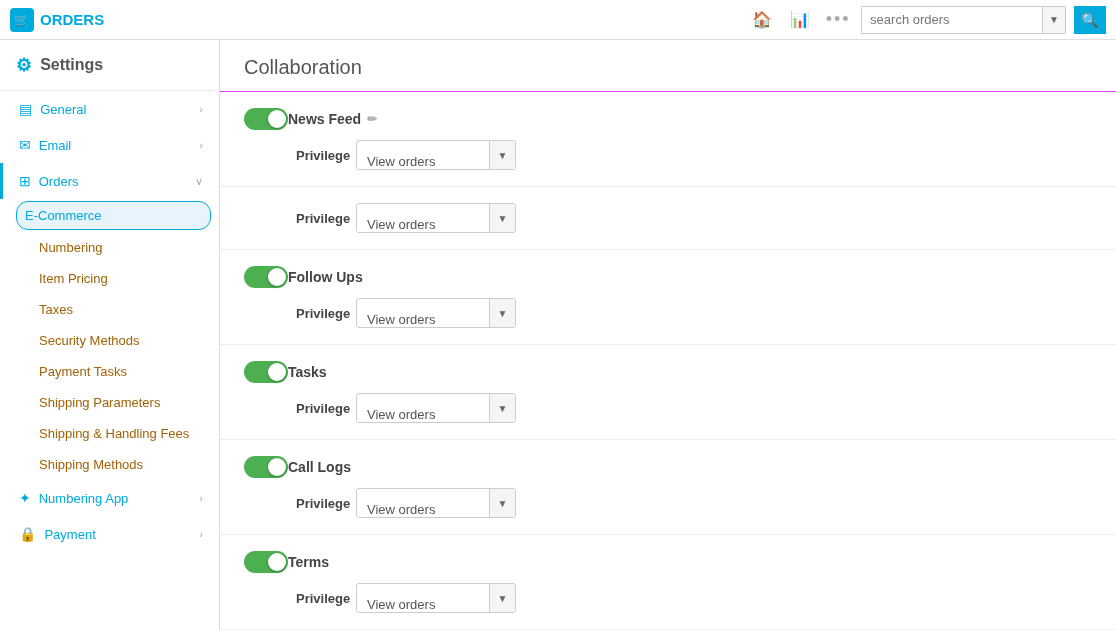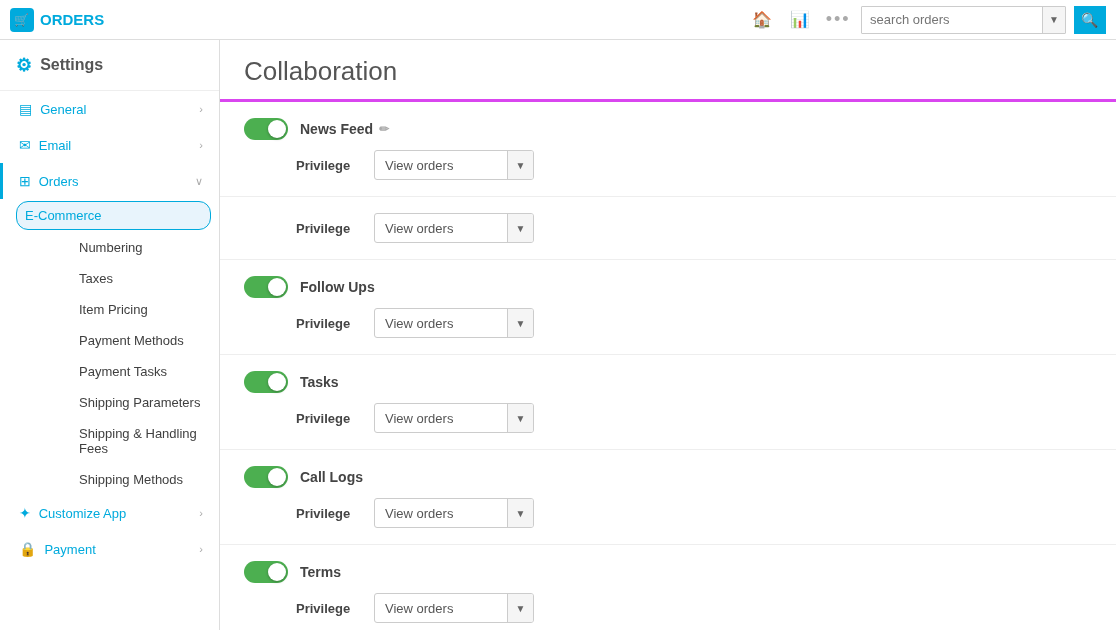--- a/index.html
+++ b/index.html
@@ -133,87 +133,85 @@
       align-items: center;
       gap: 8px;
     }
     .sidebar-item .chevron { font-size: 11px; color: #aaa; }
     .sidebar-sub {
       background: #fff;
     }
     .sidebar-sub-item {
       padding: 8px 16px 8px 36px;
       cursor: pointer;
-      color: #404040;
+      color: #a16207;
       font-size: 13px;
       border-left: 3px solid transparent;
-      margin-left: 40px;
     }
     .sidebar-sub-item.active {
       background: #e8f4fc;
       color: #00aadd;
       border: 1px solid #00aadd;
       border-radius: 12px;
       margin: 2px 8px 2px 16px;
       padding: 6px 8px;
     }
 
     
     .main {
       flex: 1;
       overflow-y: auto;
       background: #fff;
     }
     .main-header {
       padding: 16px 24px 12px;
-      font-size: 26px;
+      font-size: 20px;
       font-weight: normal;
       color: #555;
-      border-bottom: 3px solid #d946ef;
+      border-bottom: 1px solid #d946ef;
     }
 
     
     .collab-row {
       border-bottom: 1px solid #eee;
       padding: 16px 24px;
     }
     .collab-row-top {
       display: flex;
       align-items: center;
-      gap: 12px;
       margin-bottom: 10px;
     }
     .collab-title {
       font-size: 14px;
       font-weight: bold;
       color: #444;
       display: flex;
       align-items: center;
       gap: 6px;
     }
     .edit-icon {
       color: #aaa;
       font-size: 12px;
       cursor: pointer;
     }
     .privilege-row {
       display: flex;
       align-items: center;
-      gap: 18px;
+      gap: 0;
       padding-left: 52px;
     }
     .privilege-label {
       font-weight: bold;
       color: #444;
       font-size: 13px;
       min-width: 60px;
     }
     .privilege-select {
       display: flex;
-      align-items: center;
+      align-items: flex-end;
       border: 1px solid #ccc;
       border-radius: 3px;
       overflow: hidden;
       height: 30px;
       min-width: 160px;
       cursor: pointer;
     }
     .privilege-select-text {
       flex: 1;
       padding: 0 10px;
@@ -302,33 +300,33 @@
     <div class="sidebar-item active-parent">
       <div class="item-left">
         <span style="color:#00aadd; font-size:14px;">⊞</span>
         <span>Orders</span>
       </div>
       <span class="chevron">∨</span>
     </div>
     <div class="sidebar-sub">
       <div class="sidebar-sub-item active">E-Commerce</div>
       <div class="sidebar-sub-item">Numbering</div>
+      <div class="sidebar-sub-item">Item Pricing</div>
       <div class="sidebar-sub-item">Taxes</div>
-      <div class="sidebar-sub-item">Item Pricing</div>
-      <div class="sidebar-sub-item">Payment Methods</div>
+      <div class="sidebar-sub-item">Security Methods</div>
       <div class="sidebar-sub-item">Payment Tasks</div>
       <div class="sidebar-sub-item">Shipping Parameters</div>
       <div class="sidebar-sub-item">Shipping &amp; Handling Fees</div>
       <div class="sidebar-sub-item">Shipping Methods</div>
     </div>
 
     <div class="sidebar-item">
       <div class="item-left">
         <span style="color:#00aadd; font-size:14px;">✦</span>
-        <span>Customize App</span>
+        <span>Numbering App</span>
       </div>
       <span class="chevron">›</span>
     </div>
 
     <div class="sidebar-item">
       <div class="item-left">
         <span style="color:#00aadd; font-size:14px;">🔒</span>
         <span>Payment</span>
       </div>
       <span class="chevron">›</span>

